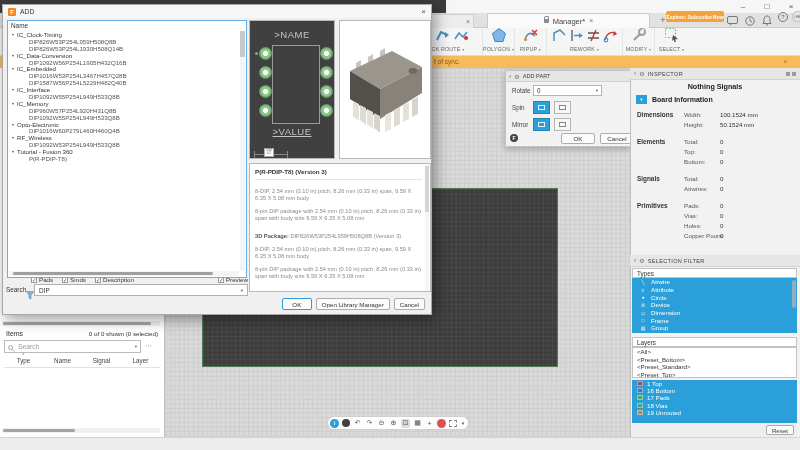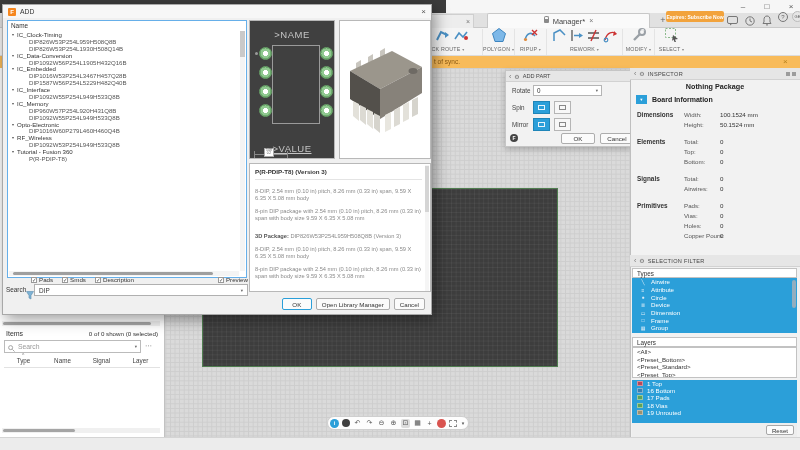--- a/index.html
+++ b/index.html
@@ -364,21 +364,21 @@
   <div class="abs" id="right-dock"></div>
   <div class="phead" style="top:68px;">
     <span class="bk">‹</span>
     <span class="gr">⚙</span>
     <span class="ttl">INSPECTOR</span>
     <span class="pins">
         <span class="pin"></span>
         <span class="pin"></span>
       </span>
   </div>
-  <div class="abs" id="nothing-selected">Nothing Package</div>
+  <div class="abs" id="nothing-selected">Nothing Signals</div>
   <div class="abs" id="board-info-row">
     <span id="board-info-caret">▾</span>
     <span id="board-info-label">Board Information</span>
   </div>
   <div class="abs" id="ins-list">
 
       <div class="ins-row">
         <span class="ins-sec">Dimensions</span>
         <span class="ins-lab">Width:</span>
         <span class="ins-val">100.1524 mm</span>
@@ -682,21 +682,21 @@
       <div id="fp-rect"></div>
       <div class="pad" style="left:9px;top:26px;"></div>
       <div class="pad" style="left:9px;top:45px;"></div>
       <div class="pad" style="left:9px;top:64px;"></div>
       <div class="pad" style="left:9px;top:83px;"></div>
       <div class="pad" style="left:70px;top:26px;"></div>
       <div class="pad" style="left:70px;top:45px;"></div>
       <div class="pad" style="left:70px;top:64px;"></div>
       <div class="pad" style="left:70px;top:83px;"></div>
       <div id="fp-origin"></div>
-      <span class="fp-text" style="top:122px;text-decoration:underline;">&gt;VALUE</span>
+      <span class="fp-text" style="top:105px;text-decoration:underline;">&gt;VALUE</span>
       <div id="fp-ruler">
         <div class="line"></div>
         <div class="rlab">
             <div>5.08</div>
             <div>0.2</div>
           </div>
       </div>
     </div>
 
     <div id="p3d-panel">

